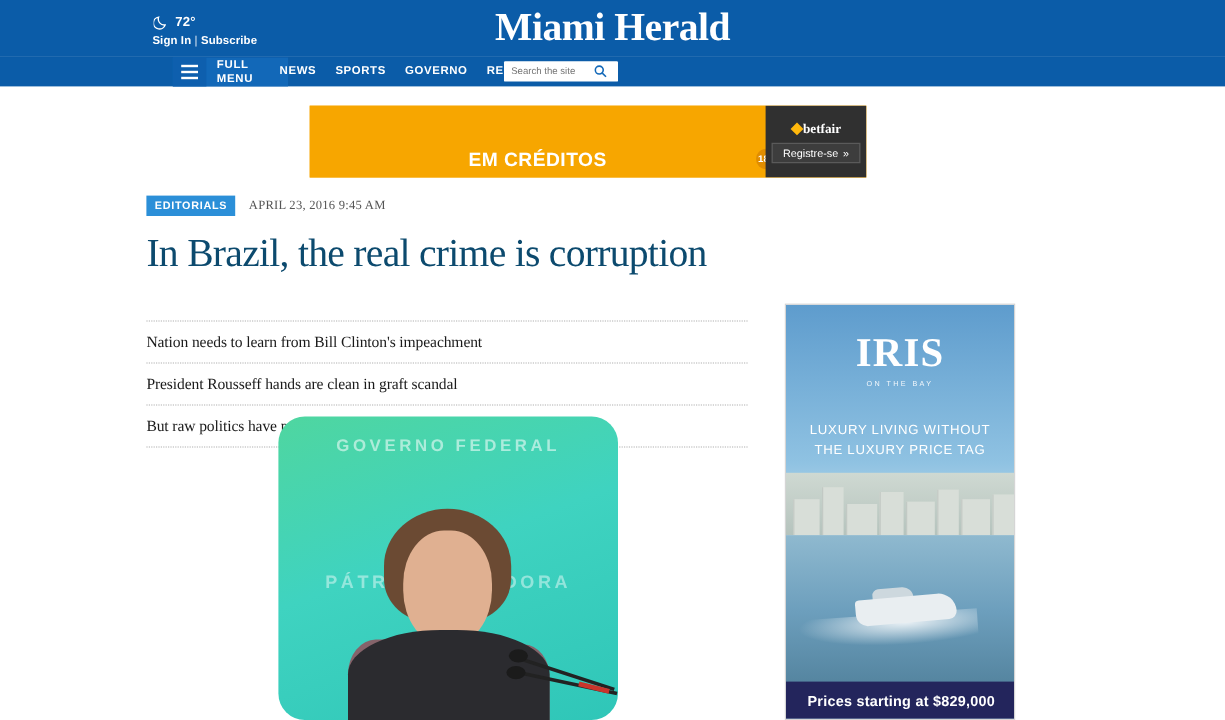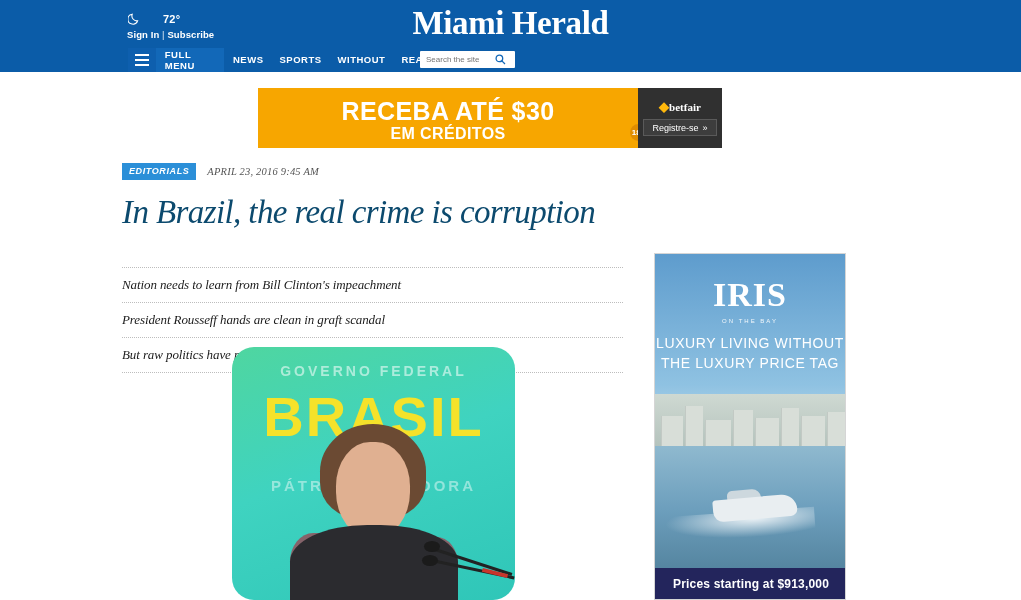--- a/index.html
+++ b/index.html
@@ -13,21 +13,21 @@
   
   .masthead {
     position: relative;
     width: 100%;
     height: 47px;
     background: #0b5ca8;
   }
   .weather {
     position: absolute;
     left: 128px; top: 12px;
-    display: flex; align-items: center; gap: 22px;
+    display: flex; align-items: center; gap: 5px;
     color: #ffffff;
   }
   .moon-icon {
     width: 13px; height: 13px;
     position: relative;
     display: inline-block;
   }
   .moon-icon svg { display: block; }
   .weather-temp { font-size: 11px; font-weight: bold; letter-spacing: .2px; }
   .signin {
@@ -54,21 +54,21 @@
   
   .navbar {
     position: relative;
     width: 100%;
     height: 25px;
     background: #0b5ca8;
     border-top: 1px solid #0b5ca8;
   }
   .fullmenu {
     position: absolute;
-    left: 128px; top: 0;
+    left: 144px; top: 0;
     height: 24px;
     width: 96px;
     background: #1268b8;
     display: flex; align-items: center;
   }
   .hamburger {
     width: 28px; height: 24px;
     background: #0e5fae;
     display: flex; flex-direction: column; justify-content: center; align-items: center; gap: 3px;
   }
@@ -181,21 +181,20 @@
     color: #ffffff;
     font-size: 9px;
     display: flex; align-items: center; justify-content: center; gap: 4px;
   }
 
   
   .article {
     position: absolute;
     left: 122px; top: 163px;
     width: 505px;
-    font-style: italic;
   }
   .meta-row { display: flex; align-items: center; gap: 11px; }
   .kicker {
     background: #2b8fd8;
     color: #ffffff;
     font-size: 9px;
     font-weight: bold;
     letter-spacing: .6px;
     padding: 4px 7px 4px 7px;
     line-height: 1;
@@ -375,24 +374,24 @@
   .rail-logo-sub {
     position: absolute;
     left: 0; right: 0; top: 64px;
     text-align: center;
     color: rgba(255,255,255,.9);
     font-size: 6px;
     letter-spacing: 2px;
   }
   .rail-tag {
     position: absolute;
-    left: 0; right: 0; top: 79px;
-    text-align: center;
-    color: #ffffff;
-    font-size: 14px;
+    left: 0; right: 0; top: 98px;
+    text-align: center;
+    color: #ffffff;
+    font-size: 11px;
     line-height: 1.45;
     letter-spacing: .6px;
   }
   .rail-buildings {
     position: absolute;
     left: 0; top: 140px;
     width: 192px; height: 52px;
     background: linear-gradient(180deg,#cfd9d2 0%, #b5c3bd 100%);
   }
   .rail-bld {
@@ -467,37 +466,36 @@
     <span class="hamburger">
       <span></span>
         <span></span>
         <span></span>
     </span>
     <span class="fullmenu-label">FULL MENU</span>
   </div>
   <div class="navlinks">
     <a href="#">NEWS</a>
     <a href="#">SPORTS</a>
-    <a href="#">WITHOUT</a>
+    <a href="#">GOVERNO</a>
     <a href="#">REAL ESTATE</a>
   </div>
   <div class="searchbox">
     <input type="text" placeholder="Search the site" style="">
     <span class="search-icon">
       <svg width="11" height="11" viewBox="0 0 11 11" aria-hidden="true">
         <circle cx="4.4" cy="4.4" r="3.3" fill="none" stroke="#1268b8" stroke-width="1.3"></circle>
         <line x1="6.9" y1="6.9" x2="10" y2="10" stroke="#1268b8" stroke-width="1.3"></line>
       </svg>
     </span>
   </div>
 </div>
 
 <div class="ad-banner">
   <div class="ad-left">
-    <div class="ad-head">RECEBA ATÉ $30</div>
     <div class="ad-sub">EM CRÉDITOS</div>
     <div class="ad-18">18+</div>
   </div>
   <div class="ad-right">
     <div class="betfair">
       <span class="dot">◆</span><span>betfair</span>
     </div>
     <div class="registre">
       <span>Registre-se</span>
       <span>»</span>
@@ -518,21 +516,20 @@
     <div class="hl-sep"></div>
     <div class="hl-item">President Rousseff hands are clean in graft scandal</div>
     <div class="hl-sep"></div>
     <div class="hl-item">But raw politics have put Rousseff in corrupt opponents' sights</div>
     <div class="hl-sep"></div>
   </div>
 </div>
 
 <div class="photo">
   <div class="banner-text">GOVERNO FEDERAL</div>
-  <div class="brasil">BRASIL</div>
   <div class="patria">PÁTRIA EDUCADORA</div>
   <div class="subject-hair"></div>
   <div class="subject-face"></div>
   <div class="subject-jacket-l"></div>
   <div class="subject-jacket-r"></div>
   <div class="subject-body"></div>
   <div class="mic1"></div>
   <div class="mic2"></div>
   <div class="mic-head1"></div>
   <div class="mic-head2"></div>
@@ -553,14 +550,14 @@
     <div class="rail-bld" style="left:78px;width:20px;height:36px;"></div>
     <div class="rail-bld" style="left:100px;width:24px;height:28px;"></div>
     <div class="rail-bld" style="left:126px;width:18px;height:38px;"></div>
     <div class="rail-bld" style="left:146px;width:24px;height:30px;"></div>
     <div class="rail-bld" style="left:172px;width:18px;height:34px;"></div>
   </div>
   <div class="rail-water"></div>
   <div class="rail-wake"></div>
   <div class="rail-boat-cabin"></div>
   <div class="rail-boat"></div>
-  <div class="rail-price">Prices starting at $913,000</div>
+  <div class="rail-price">Prices starting at $829,000</div>
 </div>
 
 </body></html>

